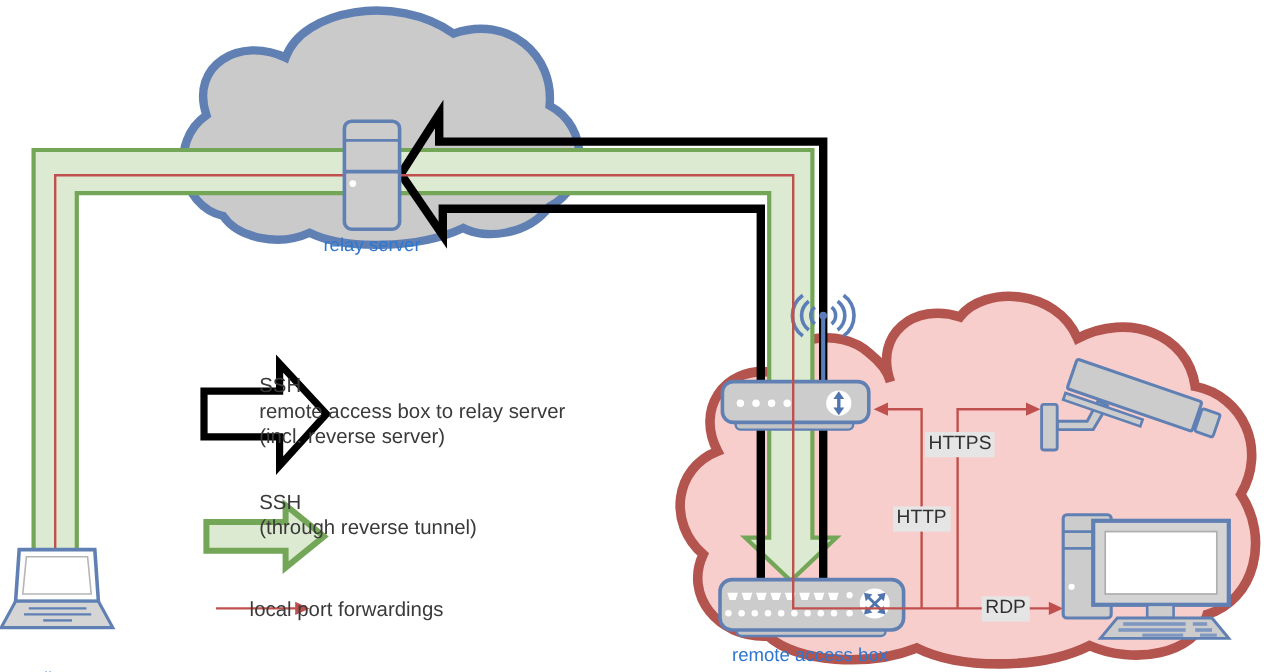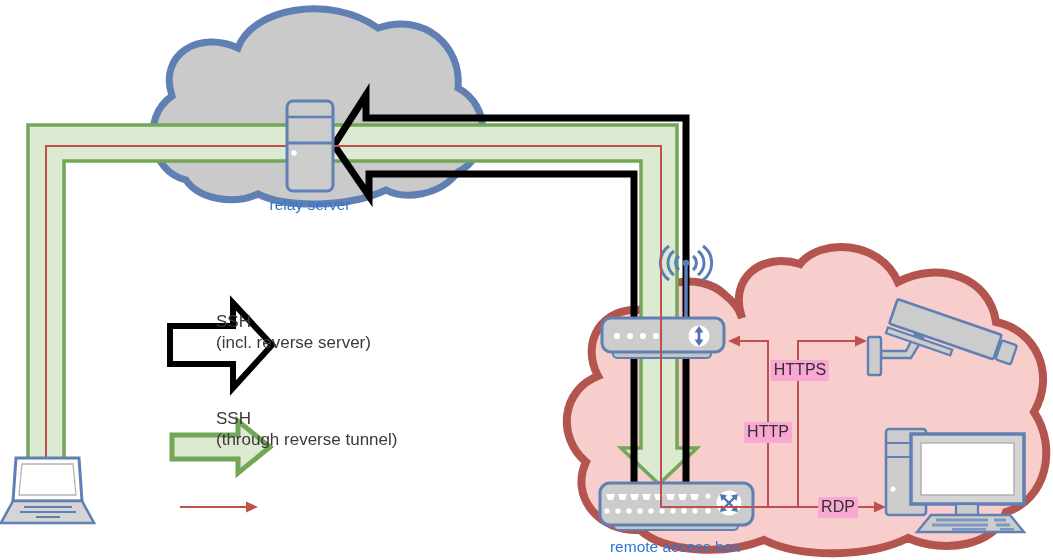--- a/index.html
+++ b/index.html
@@ -2,21 +2,21 @@
 <html><head>
 <meta charset="utf-8">
 <style>
   html,body{margin:0;padding:0;background:#ffffff;}
   .canvas{position:relative;width:1053px;height:560px;background:#ffffff;overflow:hidden;
           font-family:"Liberation Sans",sans-serif;}
   .canvas svg{position:absolute;left:0;top:0;}
   .label{position:absolute;transform:translateX(-50%);white-space:nowrap;
          color:#2e77d0;font-size:15.5px;}
   .proto{position:absolute;transform:translateX(-50%);white-space:nowrap;
-         color:#303030;font-size:16px;background:#f9a8d4;padding:0 3px;line-height:1.3;}
+         color:#303030;font-size:16px;background:#e5e5e5;padding:0 3px;line-height:1.3;}
   .legend-block{position:absolute;transform:translateX(-50%);width:380px;text-align:left;
          color:#3a3a3a;font-size:17px;line-height:21px;}
   .legend-line{display:block;}
 </style>
 </head>
 <body>
 
 <div class="canvas">
 
 <svg width="1053" height="560" viewBox="0 0 1053 560">
@@ -162,20 +162,24 @@
 <div class="label" style="left:310px;top:196px;text-align:center;">relay server</div>
 <div class="label" style="left:47px;top:558px;">client</div>
 <div class="label" style="left:675px;top:538px;">remote access box</div>
 
 <div class="proto" style="left:800px;top:360px;">HTTPS</div>
 <div class="proto" style="left:768px;top:422px;">HTTP</div>
 <div class="proto" style="left:838px;top:497px;">RDP</div>
 
 <div class="legend-block" style="left:406px;top:311px;">
   <span class="legend-line">SSH</span>
+  <span class="legend-line">remote access box to relay server</span>
   <span class="legend-line">(incl. reverse server)</span>
 </div>
 <div class="legend-block" style="left:406px;top:408px;">
   <span class="legend-line">SSH</span>
   <span class="legend-line">(through reverse tunnel)</span>
 </div>
+<div class="legend-block" style="left:398px;top:497px;">
+  <span class="legend-line">local port forwardings</span>
+</div>
 
 </div>
 
 </body></html>

